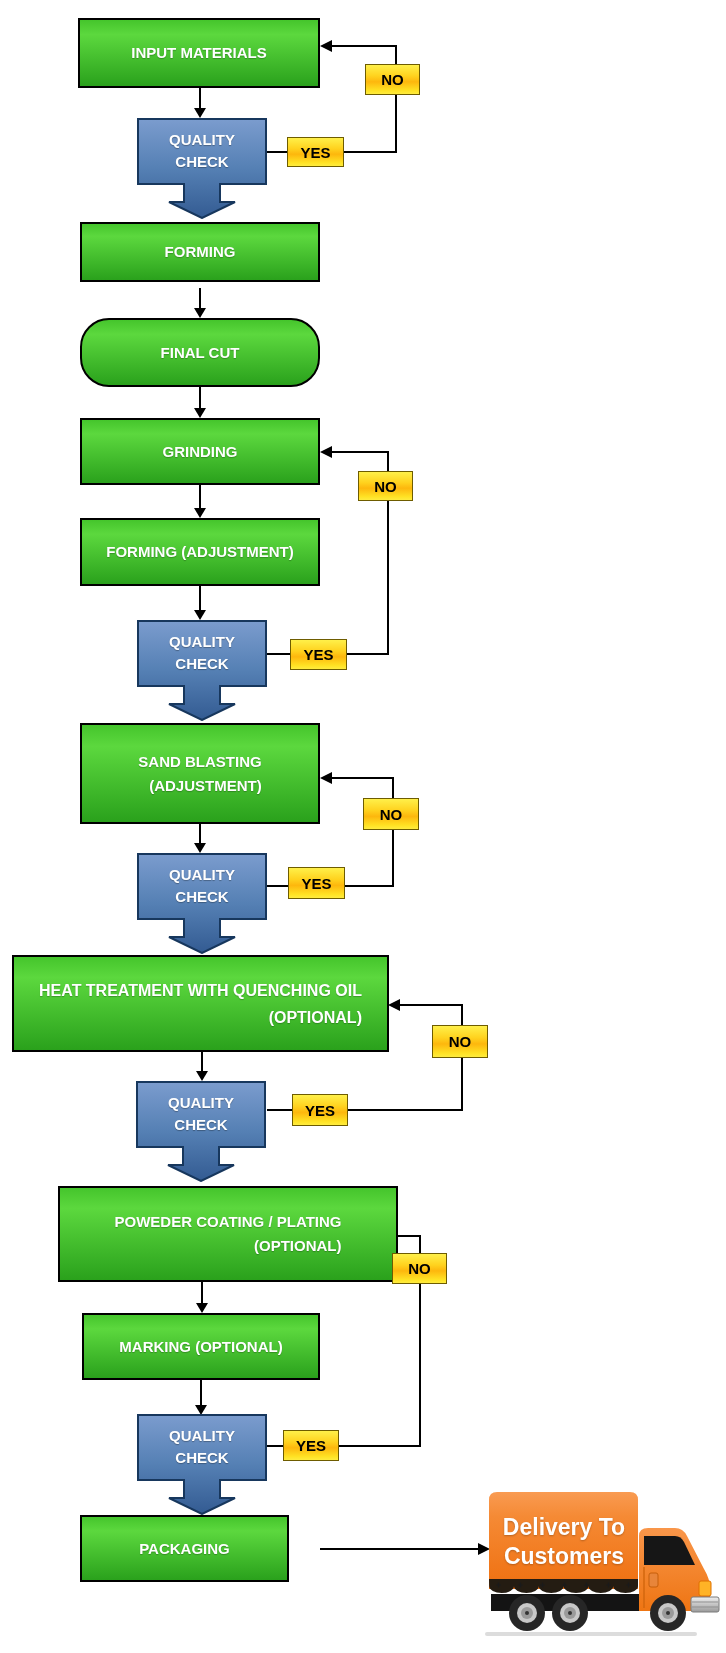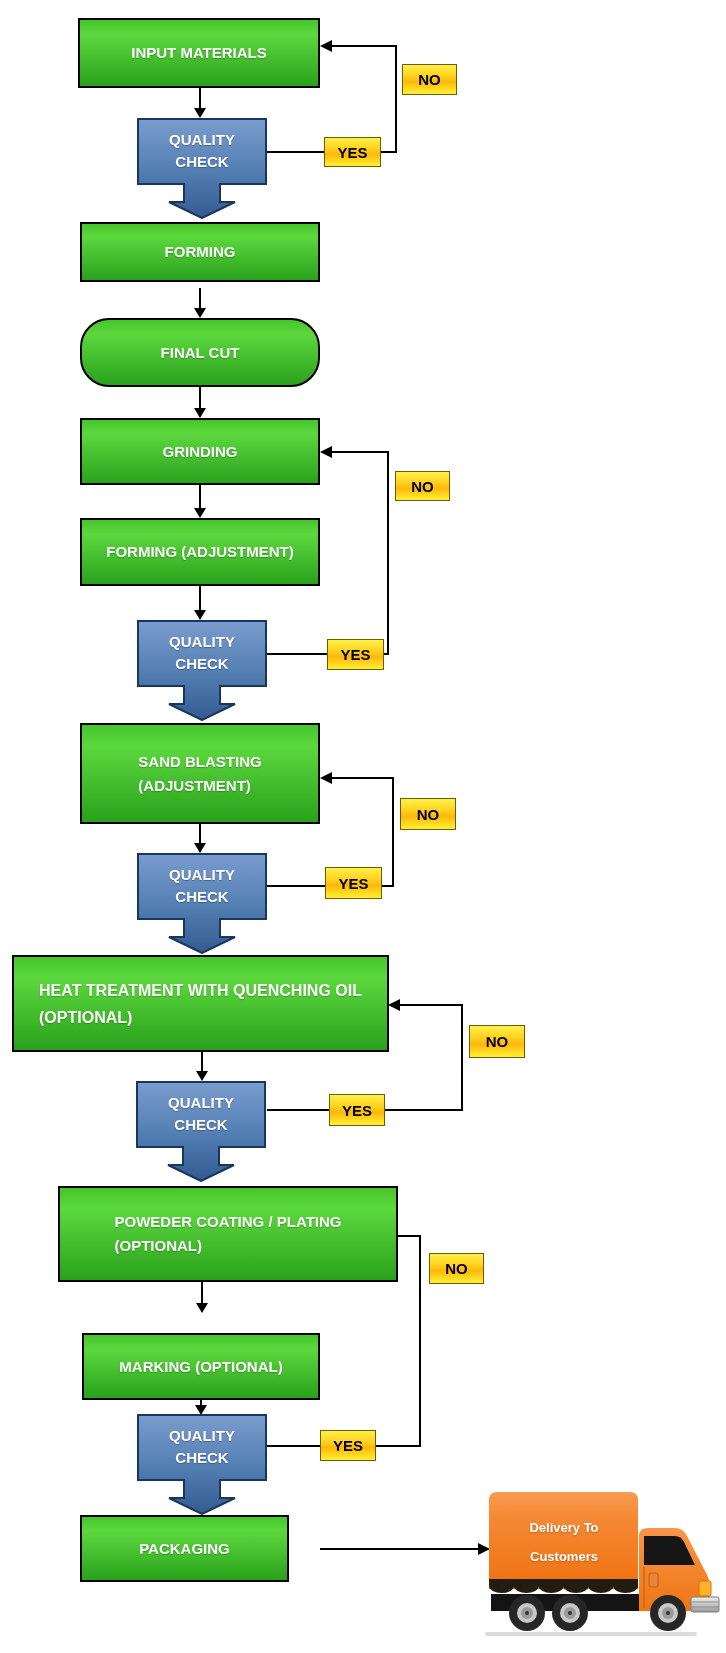--- a/index.html
+++ b/index.html
@@ -3,47 +3,46 @@
 <meta charset="utf-8">
 <style>
   html,body{margin:0;padding:0;background:#ffffff;}
   .canvas{
     position:relative;width:726px;height:1653px;background:#ffffff;
     font-family:"Liberation Sans",sans-serif;overflow:hidden;
   }
   .layer{position:absolute;left:0;top:0;}
   .node{
     position:absolute;box-sizing:border-box;
-    display:flex;align-items:center;justify-content:center;text-align:left;
+    display:flex;align-items:center;justify-content:center;text-align:right;
     color:#ffffff;font-weight:bold;font-size:15px;line-height:24px;
     border:2px solid #000000;white-space:pre-line;
     background:linear-gradient(180deg,#45c52c 0%,#5cd83e 22%,#2aa11c 100%);
     text-shadow:0 1px 1px rgba(0,0,0,0.25);
   }
   .node.big{font-size:16px;line-height:27px;}
   .qc{position:absolute;width:154px;height:101px;padding-left:40px;}
   .qc svg{position:absolute;left:0;top:0;}
   .qc .qc-text{
     position:absolute;left:0;top:0;width:130px;height:66px;
     display:flex;align-items:center;justify-content:center;text-align:center;
     color:#ffffff;font-weight:bold;font-size:15px;line-height:22px;
     white-space:pre-line;text-shadow:0 1px 1px rgba(0,0,0,0.3);
   }
   .ylabel{
     position:absolute;box-sizing:border-box;
     display:flex;align-items:center;justify-content:center;text-align:center;
     color:#000000;font-weight:bold;font-size:15px;
     border:1.5px solid #6e5c00;
     background:linear-gradient(180deg,#fff04a 0%,#ffd21e 38%,#fdb70d 58%,#ffe224 88%,#ffec3e 100%);
-    margin-left:37px;
   }
   .truck-label{
     position:absolute;left:496px;top:1508px;width:136px;height:68px;
     display:flex;align-items:center;justify-content:center;text-align:center;
-    color:#ffffff;font-weight:bold;font-size:13px;line-height:29px;
+    color:#ffffff;font-weight:bold;font-size:23px;line-height:29px;
     white-space:pre-line;text-shadow:0 1px 2px rgba(0,0,0,0.25);
   }
 </style>
 </head>
 <body>
 
 <div class="canvas">
 
   <svg class="layer" width="726" height="1653" viewBox="0 0 726 1653">
     <defs>
@@ -112,21 +111,21 @@
   <div class="node" style="left:80px;top:222px;width:240px;height:60px;">FORMING</div>
   <div class="node" style="left:80px;top:318px;width:240px;height:69px;border-radius:29px;">FINAL CUT</div>
   <div class="node" style="left:80px;top:418px;width:240px;height:67px;">GRINDING</div>
   <div class="node" style="left:80px;top:723px;width:240px;height:101px;">SAND BLASTING
 (ADJUSTMENT)</div>
   <div class="node" style="left:80px;top:518px;width:240px;height:68px;">FORMING (ADJUSTMENT)</div>
   <div class="node big" style="left:12px;top:955px;width:377px;height:97px;">HEAT TREATMENT WITH QUENCHING OIL
 (OPTIONAL)</div>
   <div class="node" style="left:58px;top:1186px;width:340px;height:96px;">POWEDER COATING / PLATING
 (OPTIONAL)</div>
-  <div class="node" style="left:82px;top:1313px;width:238px;height:67px;margin-top:20px;">MARKING (OPTIONAL)</div>
+  <div class="node" style="left:82px;top:1313px;width:238px;height:67px;">MARKING (OPTIONAL)</div>
   <div class="node" style="left:80px;top:1515px;width:209px;height:67px;">PACKAGING</div>
 
   <div class="qc" style="left:137px;top:118px;">
     <svg width="130" height="101" viewBox="0 0 130 101">
       <polygon points="1,1 129,1 129,66 83,66 83,84 98,84 65,100 32,84 47,84 47,66 1,66" fill="url(#qcGrad)" stroke="#17375d" stroke-width="2"></polygon>
     </svg>
     <div class="qc-text">QUALITY
 CHECK</div>
   </div>
   <div class="qc" style="left:137px;top:620px;">

